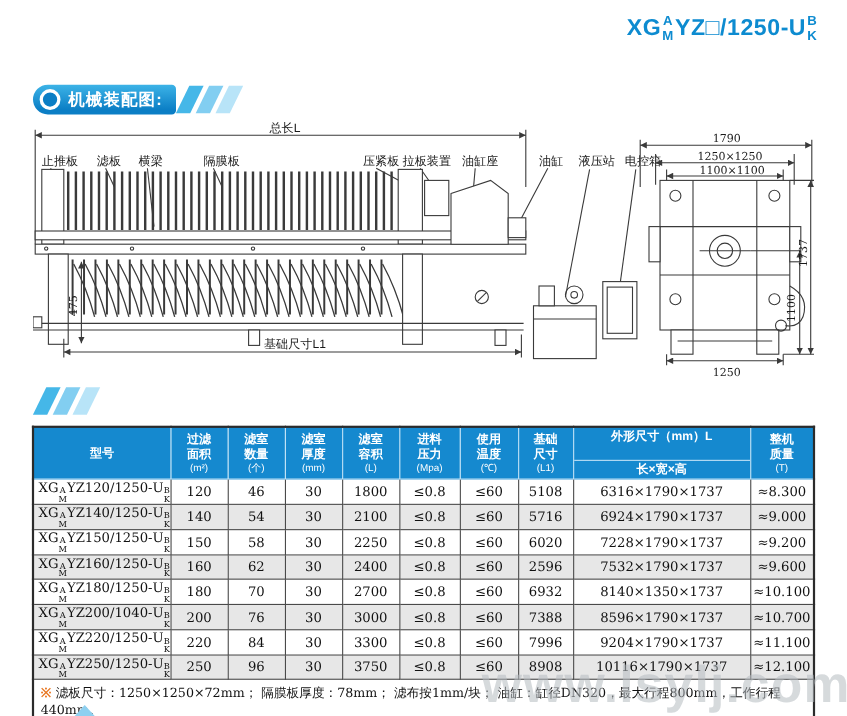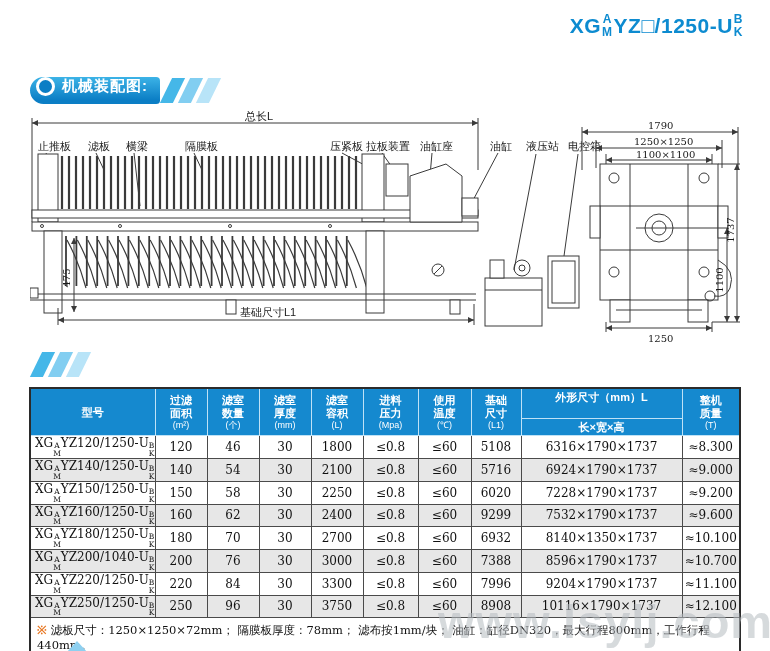--- a/index.html
+++ b/index.html
@@ -10,21 +10,21 @@
   
   .title{
     position:absolute;top:13px;right:26px;color:#0d8bd0;font-weight:bold;font-size:21px;
     display:flex;align-items:center;white-space:nowrap;letter-spacing:.5px;
   }
   .title .stack{display:inline-flex;flex-direction:column;font-size:12px;line-height:1.05;text-align:center;margin:0 1px;font-weight:bold;}
   .title .suffix{margin-left:6px;}
   
   .banner{position:absolute;left:30px;display:flex;align-items:center;height:27px;}
   .banner-pill{
-    display:flex;gap:7px;height:27px;padding:0 12px 0 6px;
+    display:flex;align-items:center;gap:7px;height:27px;padding:0 12px 0 6px;
     background:linear-gradient(180deg,#3cb3e7 0%,#0b7ec5 85%);
     color:#fff;font-weight:bold;font-size:15px;border-radius:14px 4px 4px 14px;letter-spacing:1px;
   }
   .banner-circle{width:13px;height:13px;border-radius:50%;background:#0b7ec5;border:3px solid #fff;}
   .stripes{display:flex;gap:5px;margin-left:6px;}
   .stripe{width:13px;height:25px;transform:skewX(-26deg);}
   .stripe.s1{background:#45b7e8}.stripe.s2{background:#82cef1}.stripe.s3{background:#b8e4f8}
   
   .diagram{position:absolute;left:30px;top:110px;}
   .dline{stroke:#3a3a3a;stroke-width:1;fill:none}
@@ -423,21 +423,21 @@
           </span><span>YZ160/1250-U</span><span class="stack-sm">
             <span>B</span>
             <span>K</span>
           </span></td>
       <td>160</td>
       <td>62</td>
       <td>30</td>
       <td>2400</td>
       <td>≤0.8</td>
       <td>≤60</td>
-      <td>9299</td>
+      <td>2596</td>
       <td>7532×1790×1737</td>
       <td>≈9.600</td>
     </tr>
       <tr>
       <td class="model-cell"><span>XG</span><span class="stack-sm">
             <span>A</span>
             <span>M</span>
           </span><span>YZ180/1250-U</span><span class="stack-sm">
             <span>B</span>
             <span>K</span>

